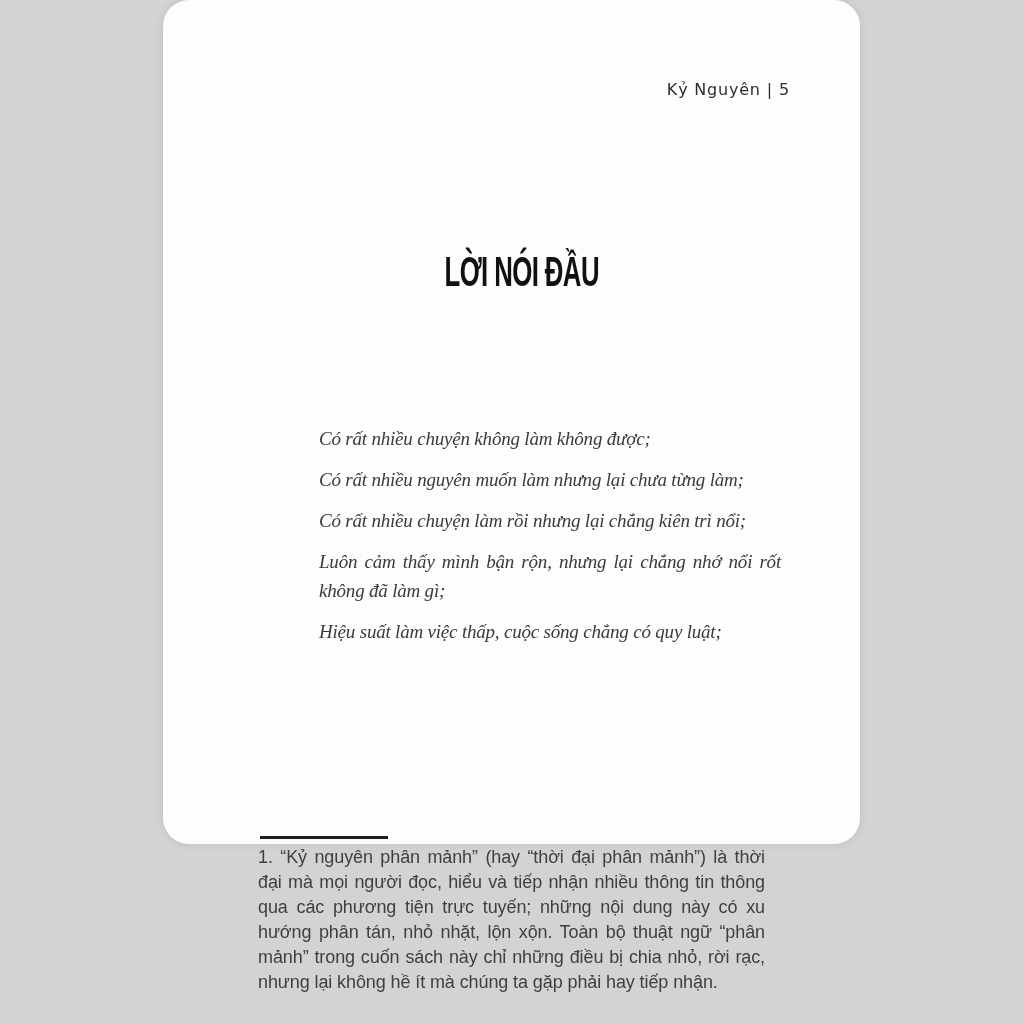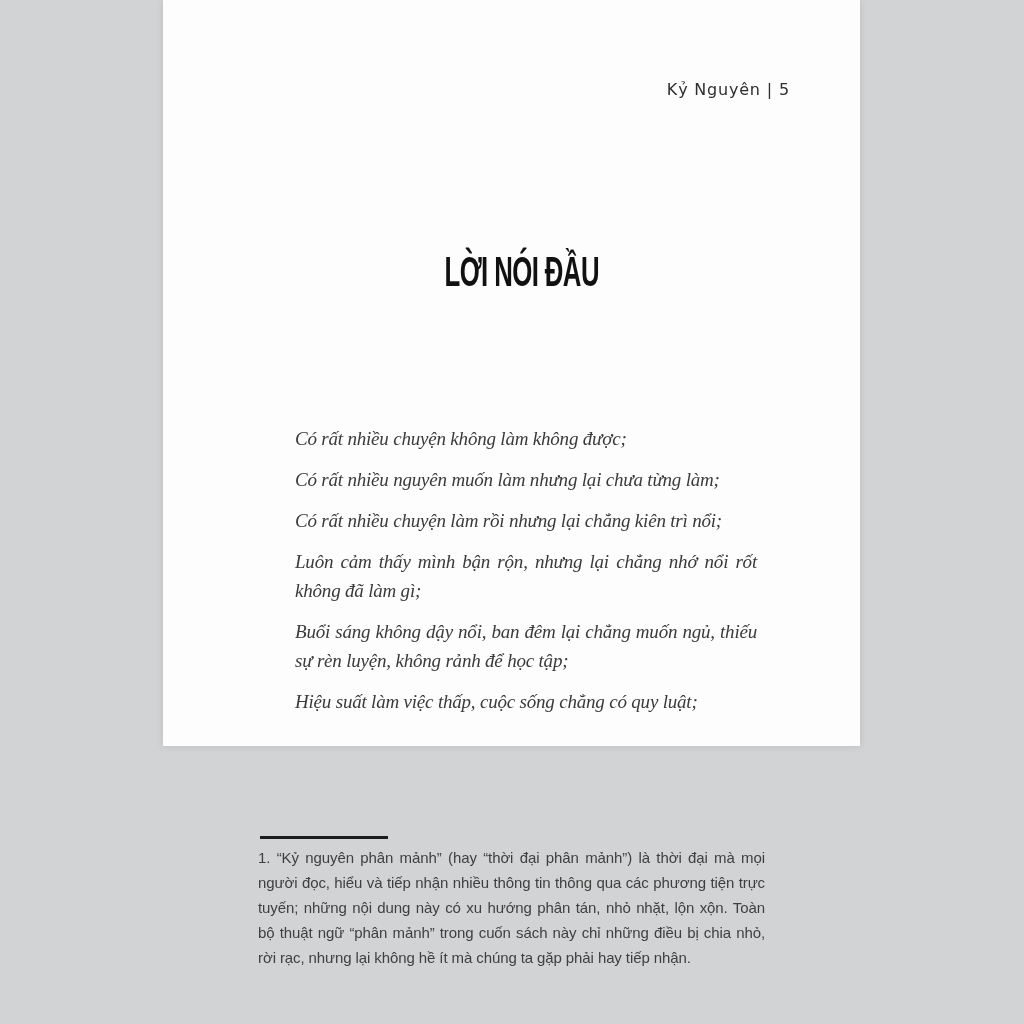--- a/index.html
+++ b/index.html
@@ -15,23 +15,24 @@
     background:var(--backdrop);
     position:relative;
     overflow:hidden;
     font-family:"Liberation Serif", serif;
   }
   .gutter{position:absolute;top:0;height:1024px;background:var(--backdrop);}
   .gutter.left{left:0;width:163px;}
   .gutter.right{left:860px;width:164px;}
   .page{
     position:absolute;left:163px;top:0;
-    width:697px;height:746px;
+    width:697px;height:844px;
     background:var(--page);
     box-shadow:0 0 8px rgba(0,0,0,0.10);
+    border-radius:26px;
   }
   .running-head{
     position:absolute;top:80px;right:70px;
     font-family:"DejaVu Sans", sans-serif;
     font-size:16px;letter-spacing:0.8px;
     color:#2e2e2e;white-space:nowrap;
   }
   .running-head .sep{padding:0 6px;}
   .chapter-title{
     position:absolute;top:250px;left:10px;width:100%;
@@ -59,37 +60,37 @@
     font-size:22px;line-height:26px;
     letter-spacing:-0.5px;
     color:#1b1b1b;
     transform:scaleX(0.80);
     transform-origin:left center;
   }
   .section-heading sup{
     font-size:13px;vertical-align:super;line-height:0;
   }
   .quotes{
-    position:absolute;top:424px;left:132px;width:462px;
+    position:absolute;top:424px;left:156px;width:462px;
     font-family:"Liberation Serif", serif;
     font-style:italic;
     font-size:19px;line-height:29px;
     letter-spacing:-0.2px;
     color:var(--body-ink);
     text-align:justify;
   }
   .quotes p{margin:0 0 12px 0;}
   .footnote-rule{
     position:absolute;top:836px;left:97px;
     width:128px;height:3px;background:#1c1c1c;
   }
   .footnote{
     position:absolute;top:845px;left:95px;width:507px;
     font-family:"Liberation Sans", sans-serif;
-    font-size:15px;line-height:25px;
+    font-size:18px;line-height:25px;
     letter-spacing:-0.1px;
     color:var(--footnote-ink);
     text-align:justify;
   }
 </style>
 </head>
 <body>
 
 <div class="gutter left"></div>
 <div class="gutter right"></div>
@@ -103,20 +104,19 @@
   <div class="chapter-title">
     <span>LỜI NÓI ĐẦU</span>
   </div>
 
 
   <div class="quotes">
     <p>Có rất nhiều chuyện không làm không được;</p>
     <p>Có rất nhiều nguyên muốn làm nhưng lại chưa từng làm;</p>
     <p>Có rất nhiều chuyện làm rồi nhưng lại chẳng kiên trì nổi;</p>
     <p>Luôn cảm thấy mình bận rộn, nhưng lại chẳng nhớ nổi rốt không đã làm gì;</p>
-    <p>Buổi sáng không dậy nổi, ban đêm lại chẳng muốn ngủ, thiếu sự rèn luyện, không rảnh để học tập;</p>
     <p>Hiệu suất làm việc thấp, cuộc sống chẳng có quy luật;</p>
   </div>
 
   <div class="footnote-rule"></div>
   <div class="footnote">1. “Kỷ nguyên phân mảnh” (hay “thời đại phân mảnh”) là thời đại mà mọi người đọc, hiểu và tiếp nhận nhiều thông tin thông qua các phương tiện trực tuyến; những nội dung này có xu hướng phân tán, nhỏ nhặt, lộn xộn. Toàn bộ thuật ngữ “phân mảnh” trong cuốn sách này chỉ những điều bị chia nhỏ, rời rạc, nhưng lại không hề ít mà chúng ta gặp phải hay tiếp nhận.</div>
 
 </div>
 
 </body></html>

